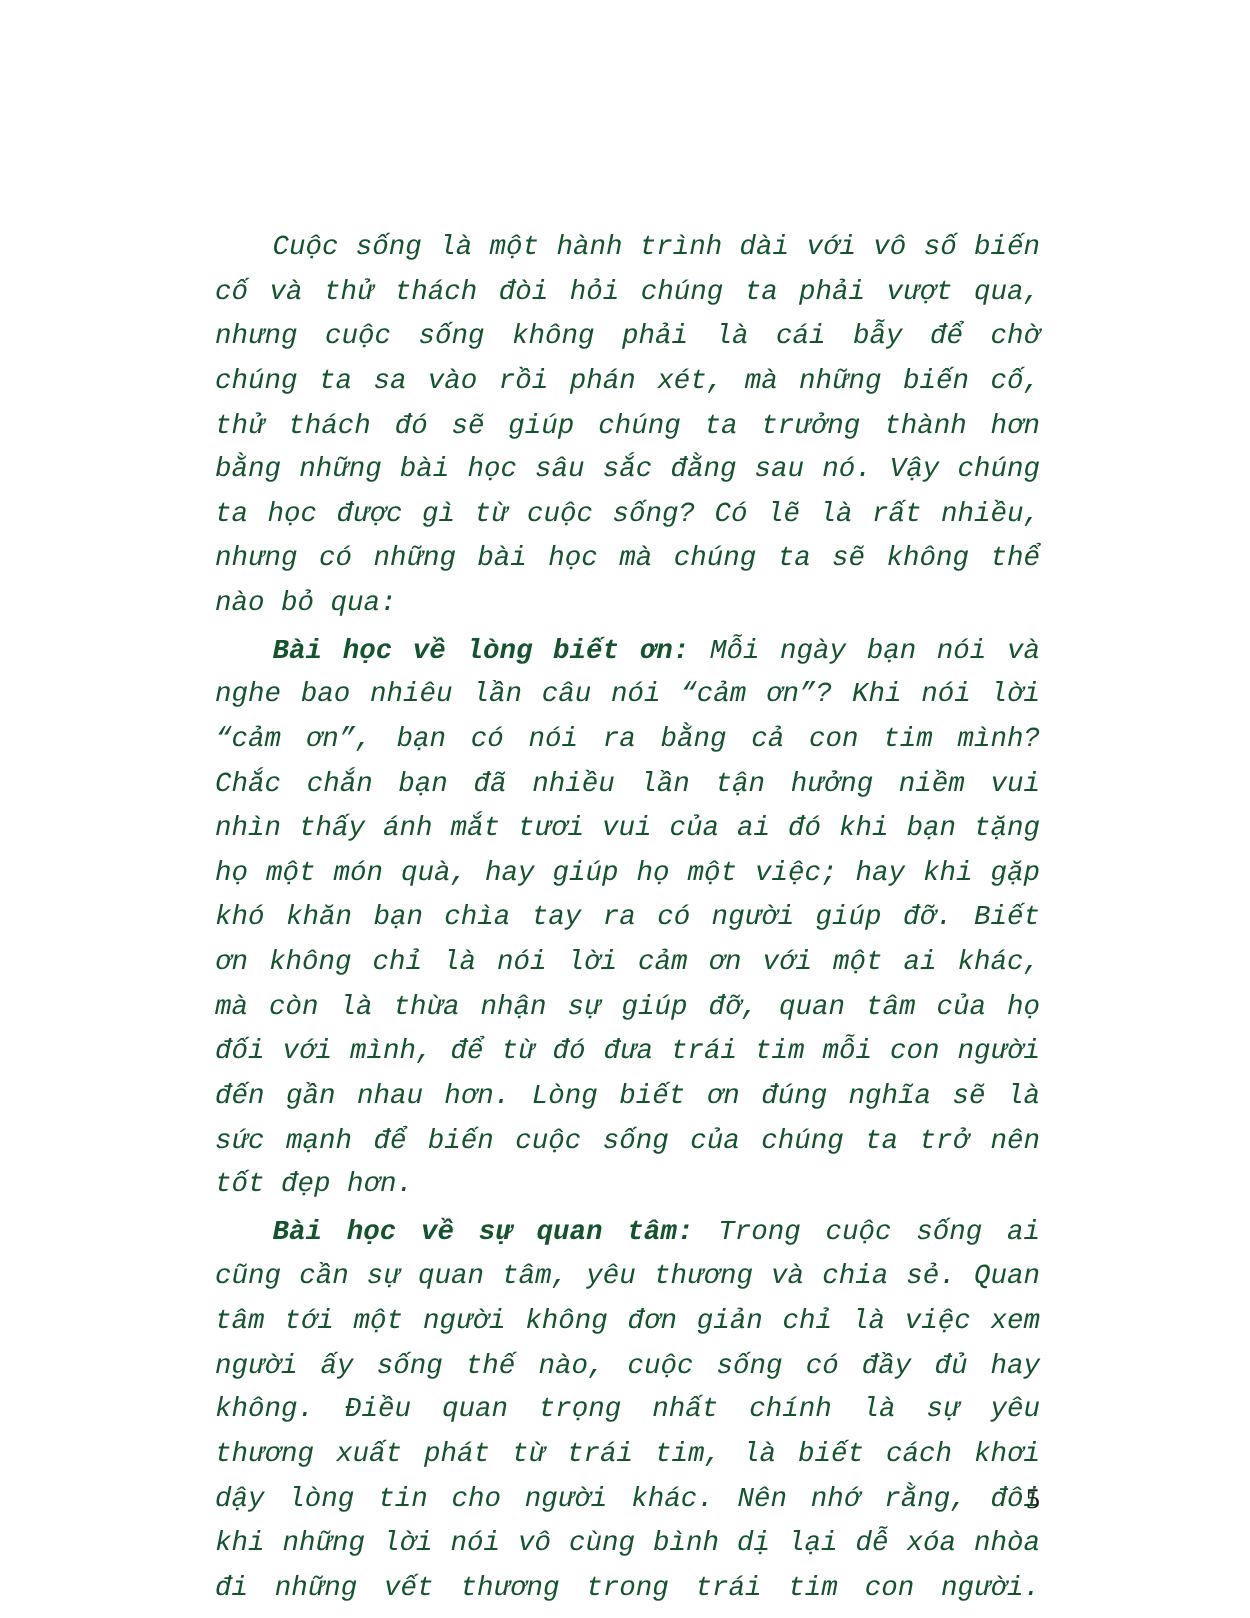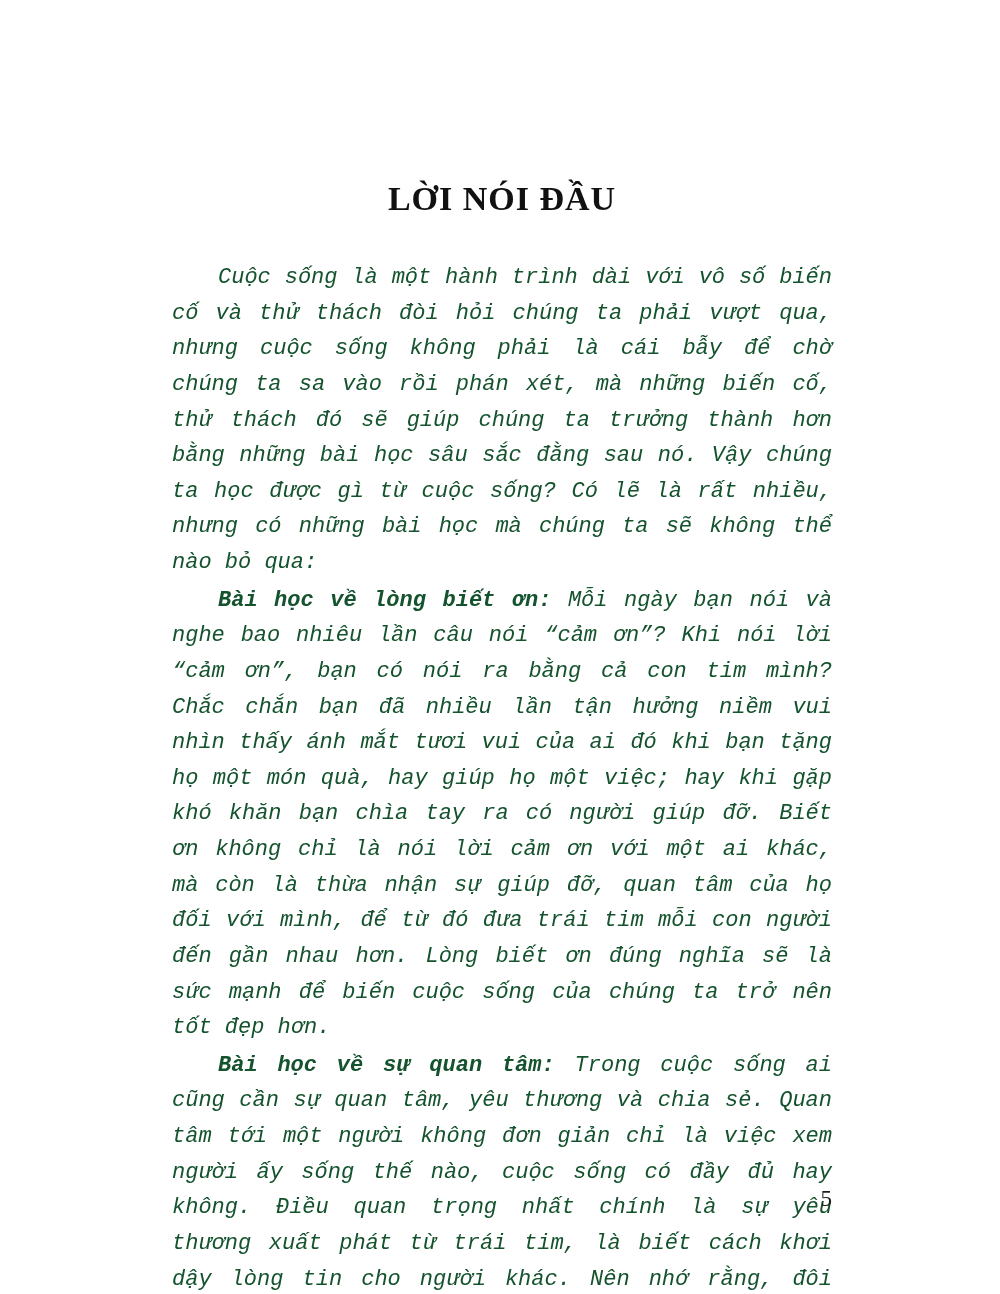--- a/index.html
+++ b/index.html
@@ -59,21 +59,20 @@
     font-style: normal;
     color: #1c1c1c;
   }
 </style>
 </head>
 <body>
 
 <div class="page">
   <div class="content">
 
-    <h1 class="page-title">LỜI NÓI ĐẦU</h1>
 
     <p class="para"><span class="lead"></span><span>Cuộc sống là một hành trình dài với vô số biến cố và thử thách đòi hỏi chúng ta phải vượt qua, nhưng cuộc sống không phải là cái bẫy để chờ chúng ta sa vào rồi phán xét, mà những biến cố, thử thách đó sẽ giúp chúng ta trưởng thành hơn bằng những bài học sâu sắc đằng sau nó. Vậy chúng ta học được gì từ cuộc sống? Có lẽ là rất nhiều, nhưng có những bài học mà chúng ta sẽ không thể nào bỏ qua:</span></p>
 
     <p class="para"><span class="lead">Bài học về lòng biết ơn:</span><span> Mỗi ngày bạn nói và nghe bao nhiêu lần câu nói “cảm ơn”? Khi nói lời “cảm ơn”, bạn có nói ra bằng cả con tim mình? Chắc chắn bạn đã nhiều lần tận hưởng niềm vui nhìn thấy ánh mắt tươi vui của ai đó khi bạn tặng họ một món quà, hay giúp họ một việc; hay khi gặp khó khăn bạn chìa tay ra có người giúp đỡ. Biết ơn không chỉ là nói lời cảm ơn với một ai khác, mà còn là thừa nhận sự giúp đỡ, quan tâm của họ đối với mình, để từ đó đưa trái tim mỗi con người đến gần nhau hơn. Lòng biết ơn đúng nghĩa sẽ là sức mạnh để biến cuộc sống của chúng ta trở nên tốt đẹp hơn.</span></p>
 
     <p class="para"><span class="lead">Bài học về sự quan tâm:</span><span> Trong cuộc sống ai cũng cần sự quan tâm, yêu thương và chia sẻ. Quan tâm tới một người không đơn giản chỉ là việc xem người ấy sống thế nào, cuộc sống có đầy đủ hay không. Điều quan trọng nhất chính là sự yêu thương xuất phát từ trái tim, là biết cách khơi dậy lòng tin cho người khác. Nên nhớ rằng, đôi khi những lời nói vô cùng bình dị lại dễ xóa nhòa đi những vết thương trong trái tim con người. Quan tâm tới người khác chính là cách làm cho tâm hồn bạn “giàu có” thêm. Ai cũng cần được quan tâm và chia sẻ, vì vậy đừng bao giờ từ chối quan tâm nếu như người khác cần đến bạn.</span></p>
 
   </div>
 
   <div class="page-number">5</div>

